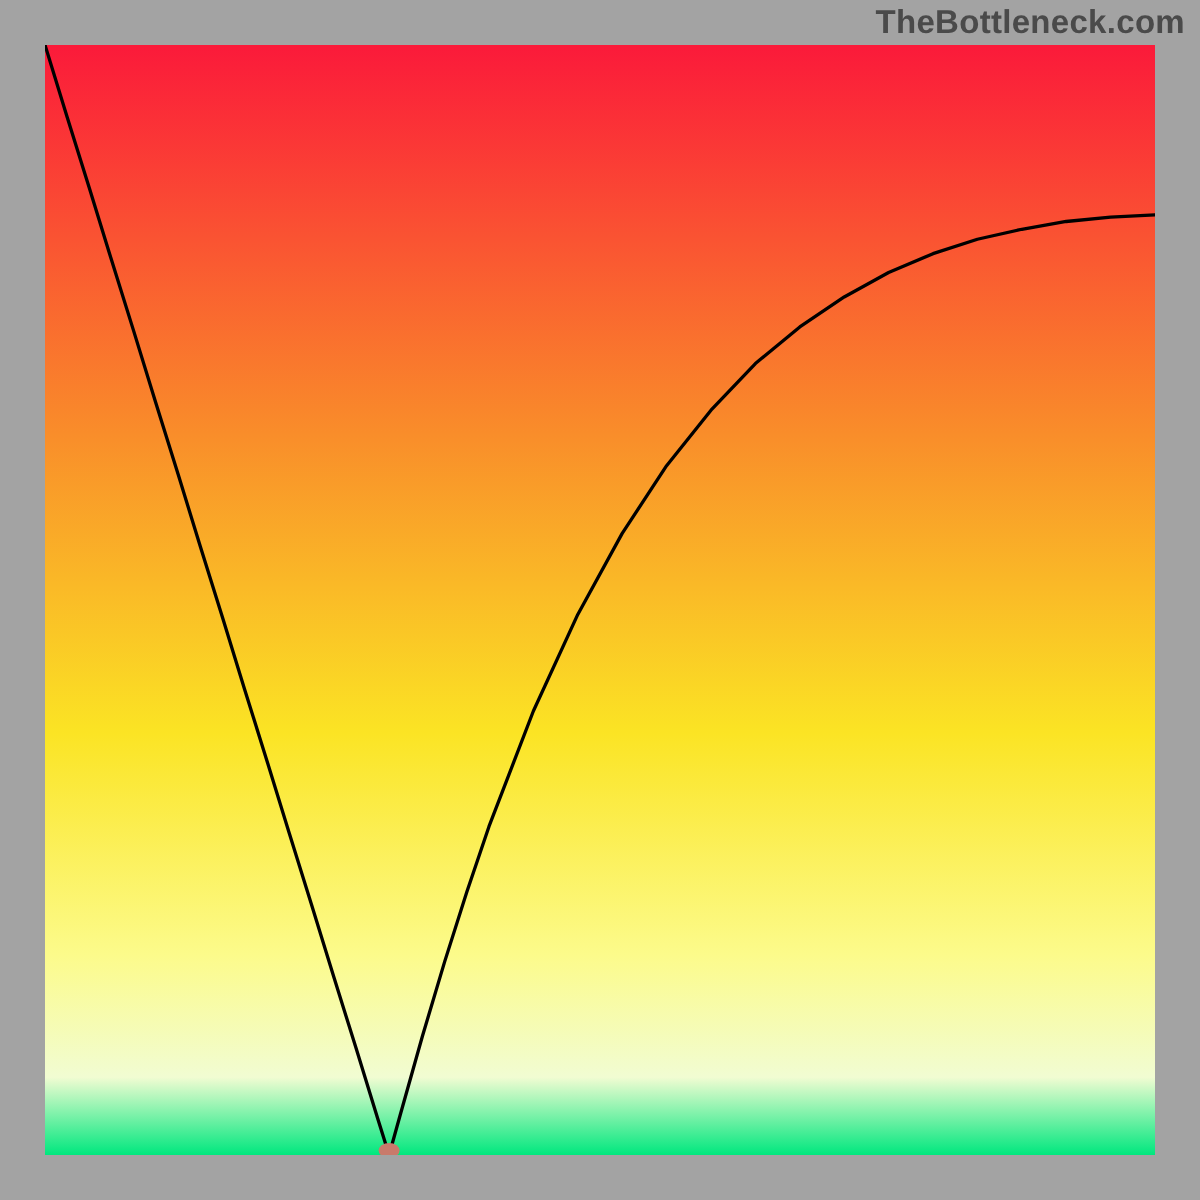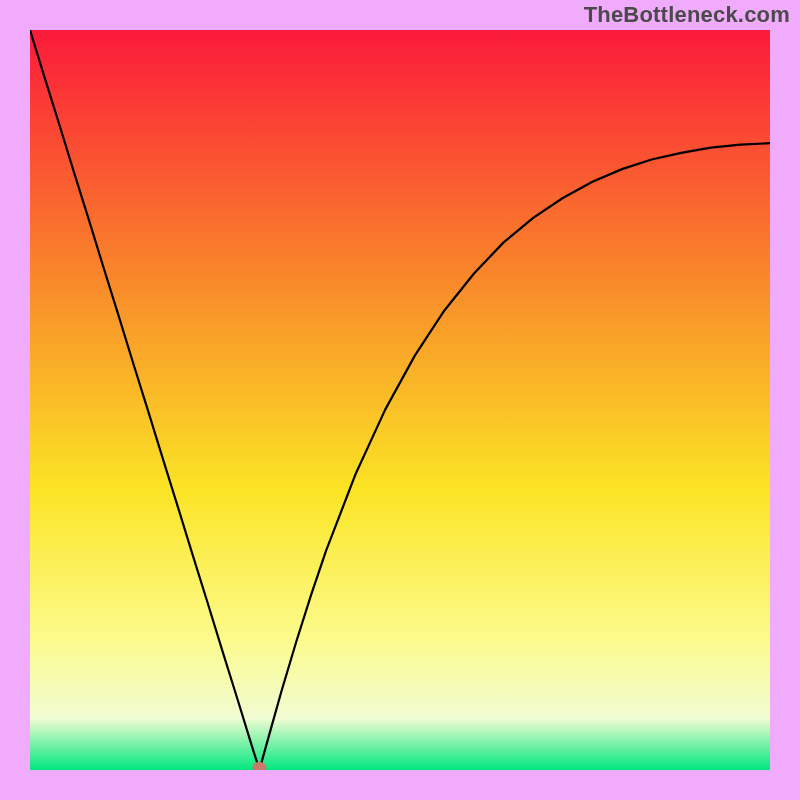--- a/index.html
+++ b/index.html
@@ -8,21 +8,21 @@
     width: 800px;
     height: 800px;
     background: #000;
     font-family: Arial, Helvetica, sans-serif;
     overflow: hidden;
   }
   .frame {
     position: relative;
     width: 800px;
     height: 800px;
-    background: #f0abfc;
+    background: #a3a3a3;
   }
   .attribution {
     position: absolute;
     top: 2px;
     right: 10px;
     color: #4a4a4a;
     font-size: 22px;
     font-weight: 600;
     letter-spacing: 0.2px;
     z-index: 10;

